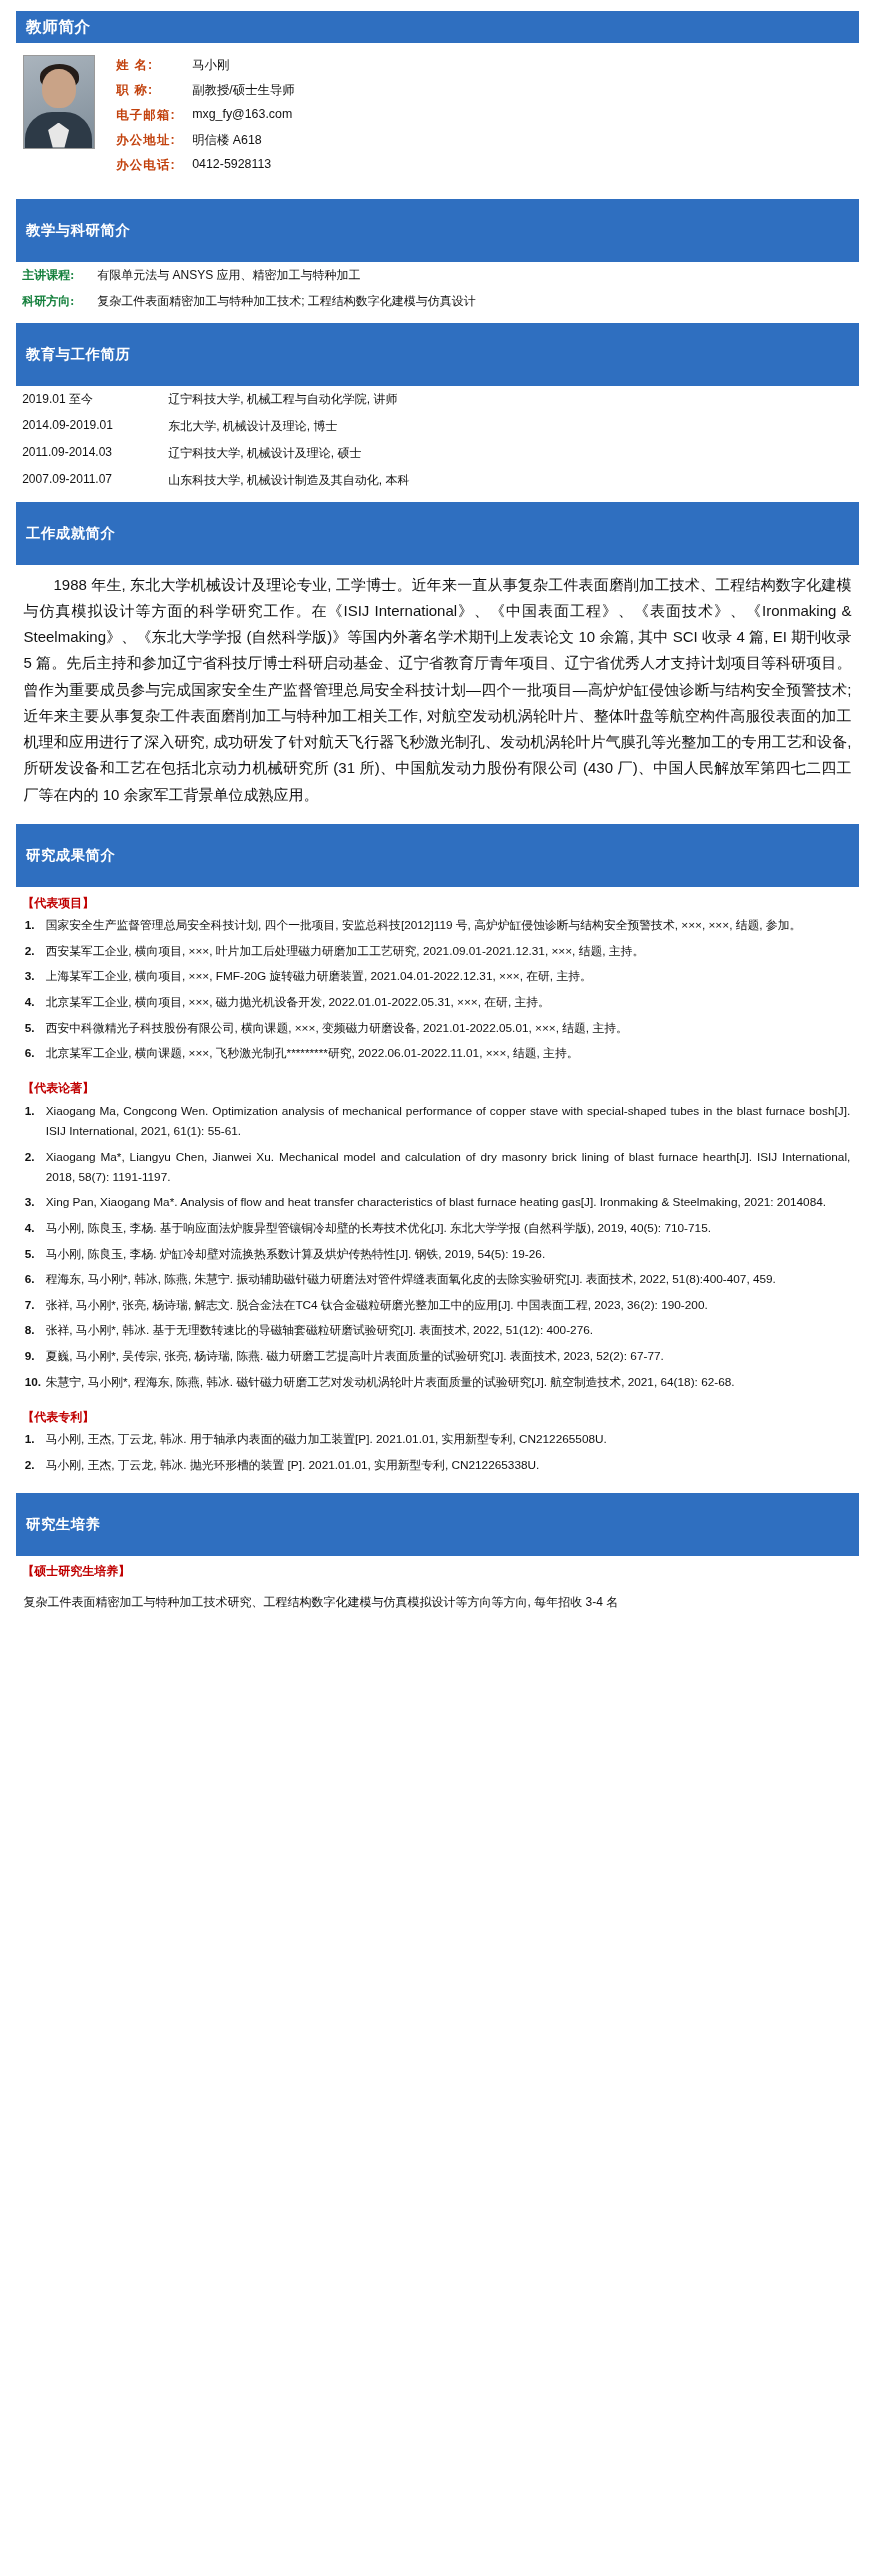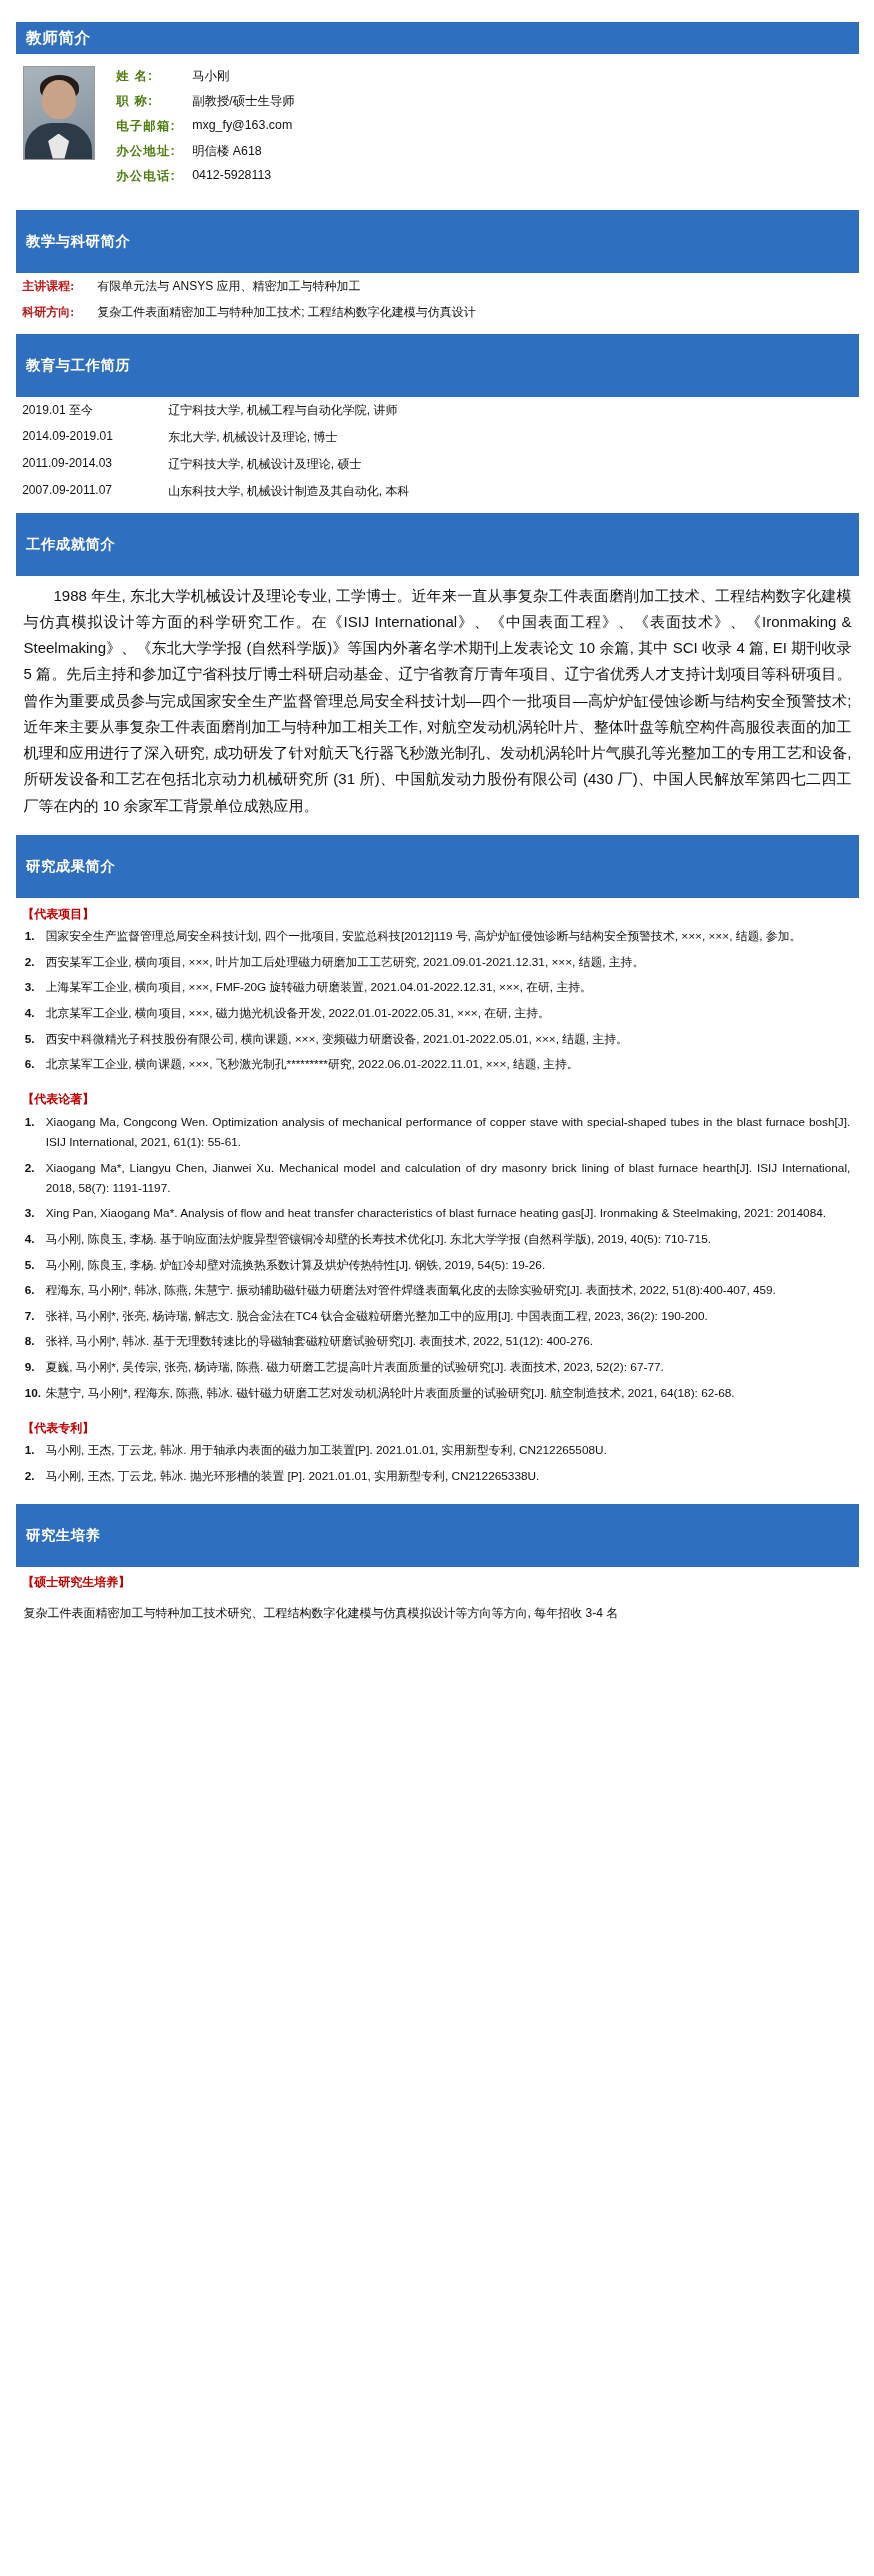--- a/index.html
+++ b/index.html
@@ -1,36 +1,36 @@
 <!DOCTYPE html>
 <html style="font-size:10px"><head>
 <meta charset="utf-8">
 <style>
   html,body{margin:0;padding:0;background:#ffffff;}
   body{font-family:"Liberation Sans","DejaVu Sans",sans-serif;color:#111;}
-  .page{width:875px;margin:11px auto;padding:11.2px 16px 25px 16px;box-sizing:border-box;}
+  .page{width:875px;margin:0 auto;padding:11.2px 16px 25px 16px;box-sizing:border-box;}
   .bar{background:#2f6fc0;color:#fff;font-size:15.6px;font-weight:bold;padding:5.6px 10px;letter-spacing:0.6px;}
   .bar.small{font-size:14.3px;padding:22px 10px;}
   .sec{margin-bottom:8.7px;}
   
   .profile{display:flex;padding:11.2px 6.2px 8.7px 6.2px;gap:21px;}
   .photo-wrap{width:73px;display:flex;justify-content:center;}
   .photo{width:70px;height:92px;border:0.6px solid #999;position:relative;overflow:hidden;background:linear-gradient(#b9c3cc,#8d9aa6);}
   .photo .bg{position:absolute;inset:0;background:linear-gradient(160deg,#aab4bd 0%,#7f8d99 100%);}
   .photo .head{position:absolute;left:50%;top:13.7px;width:34px;height:39px;margin-left:-17px;border-radius:48% 48% 44% 44%;background:#c9a387;}
   .photo .hair{position:absolute;left:50%;top:8.7px;width:39px;height:25px;margin-left:-19px;border-radius:50% 50% 40% 40%;background:#241c18;}
   .photo .body{position:absolute;left:50%;bottom:0;width:67px;height:36px;margin-left:-34px;border-radius:27px 27px 0 0;background:#2d3a47;}
   .photo .shirt{position:absolute;left:50%;bottom:0;width:21px;height:25px;margin-left:-10.6px;background:#e7e7e7;clip-path:polygon(50% 0,100% 30%,78% 100%,22% 100%,0 30%);}
   .fields{flex:1;padding-top:2.5px;}
   .frow{display:flex;align-items:flex-start;margin-bottom:8px;font-size:12.4px;}
-  .flabel{color:#4d7c0f;font-weight:bold;min-width:76px;letter-spacing:1.2px;}
+  .flabel{color:#c2410c;font-weight:bold;min-width:76px;letter-spacing:1.2px;}
   .fvalue{color:#111;text-align:right;}
   
   .krow{display:flex;font-size:12px;padding:4.4px 6.2px 4.4px 6.2px;align-items:flex-start;}
-  .klabel{color:#b91c1c;font-weight:bold;min-width:75px;font-family:Liberation Serif, serif;}
+  .klabel{color:#15803d;font-weight:bold;min-width:75px;font-family:Liberation Serif, serif;}
   .kvalue{flex:1;}
   .erow{font-size:12px;padding:5px 6.2px;display:flex;gap:28px;}
   .edate{min-width:118px;}
   .para{font-size:15px;line-height:1.75;text-align:justify;padding:6.2px 7.5px 7.5px 7.5px;text-indent:2em;}
   
   .subhead{color:#c00000;font-weight:bold;font-size:12px;padding:7.5px 6.2px 3.7px 6.2px;}
   ol.items{margin:0;padding:0 8.7px 3.7px 8.7px;list-style:none;}
   ol.items li{display:flex;font-size:11.8px;line-height:1.7;margin-bottom:5.6px;text-align:justify;}
   ol.items li .num{min-width:21px;font-weight:bold;}
   ol.items li .txt{flex:1;}

